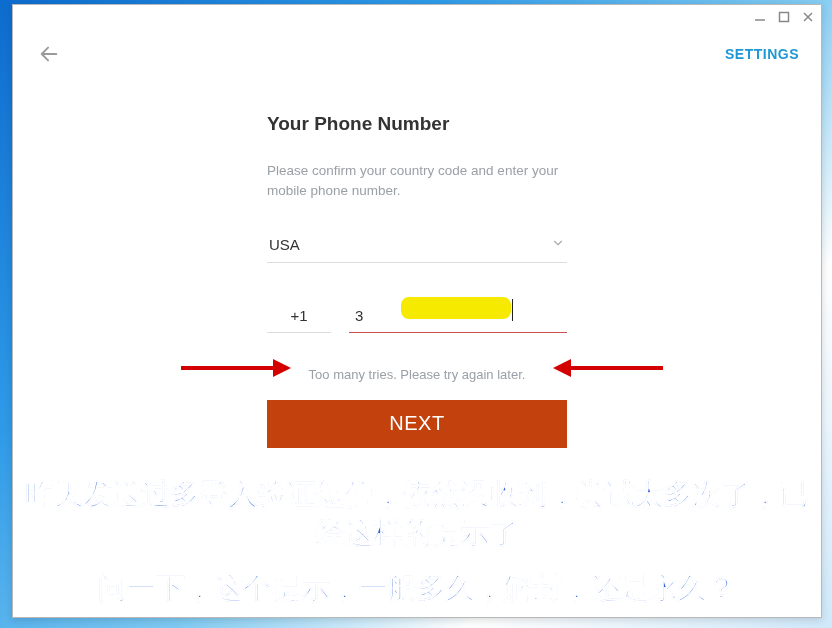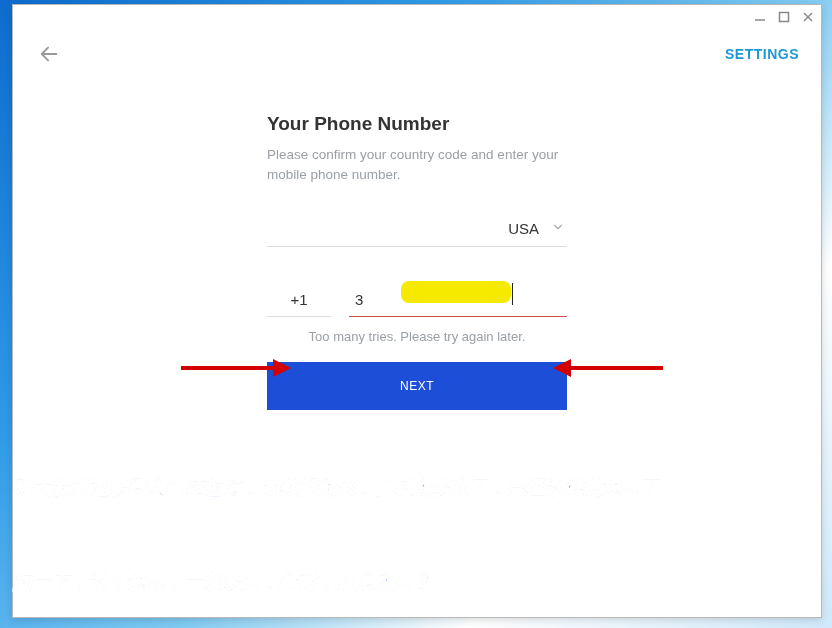--- a/index.html
+++ b/index.html
@@ -31,24 +31,24 @@
     align-items: center;
     padding: 6px 22px 0 22px;
     height: 44px;
   }
   .back-btn { color: #999; cursor: pointer; width: 28px; height: 28px; display: flex; align-items: center; justify-content: center; }
   .settings-link { color: #1e98d4; font-weight: 600; font-size: 14px; letter-spacing: 0.5px; cursor: pointer; }
   .content {
     width: 300px;
     margin: 40px auto 0 auto;
   }
-  .title { font-size: 19px; font-weight: 600; color: #333; margin-bottom: 10px; }
+  .title { font-size: 19px; font-weight: 600; color: #333; margin-bottom: 26px; }
   .subtitle { font-size: 13.5px; color: #9aa0a6; line-height: 1.5; margin-bottom: 28px; }
   .country-row {
-    display: flex; align-items: center; justify-content: flex-end;
+    display: flex; align-items: center; justify-content: space-between;
     border-bottom: 1px solid #dcdcdc;
     padding: 6px 2px 8px 2px;
     cursor: pointer;
     gap: 12px;
   }
   .country-label { font-size: 15px; color: #333; }
   .chevron { color: #aaa; }
   .phone-row {
     display: flex; gap: 18px; margin-top: 38px; align-items: flex-end;
   }
@@ -65,40 +65,39 @@
   }
   .redact {
     position: absolute; left: 52px; top: -4px; width: 110px; height: 22px;
     background: #f6ea00; border-radius: 8px;
   }
   .cursor-bar {
     position: absolute; left: 163px; top: -2px; width: 1px; height: 22px; background: #222;
   }
   .error-msg {
     text-align: center; font-size: 13px; color: #9aa0a6;
-    margin-top: 12px;
+    margin-top: 34px;
   }
   .next-btn {
     display: block; width: 100%; height: 48px;
-    background: #1d4ed8; color: #fff; border: none;
-    font-size: 12px; font-weight: 500; letter-spacing: 0.5px;
+    background: #c2410c; color: #fff; border: none;
+    font-size: 20px; font-weight: 500; letter-spacing: 0.5px;
     margin-top: 18px; cursor: pointer;
   }
   
   .arrow { position: absolute; pointer-events: none; }
   .arrow svg { overflow: visible; }
   
   .annot {
-    position: absolute; left: 0; right: 0; text-align: left;
+    position: absolute; left: 0; right: 0; text-align: center;
     font-family: "Microsoft YaHei", SimSun, sans-serif;
-    font-size: 19px; font-weight: 700; line-height: 1.35;
+    font-size: 29px; font-weight: 700; line-height: 1.35;
     color: #2b5fd8;
     -webkit-text-stroke: 1px #ffffff;
     text-shadow: 0 0 2px #fff, 1px 1px 0 #fff, -1px 1px 0 #fff, 1px -1px 0 #fff, -1px -1px 0 #fff;
-    font-style: italic;
   }
   .annot1 { top: 470px; }
   .annot2 { top: 564px; }
 </style>
 </head>
 <body>
 
 <div class="window">
 
   <div class="titlebar">

